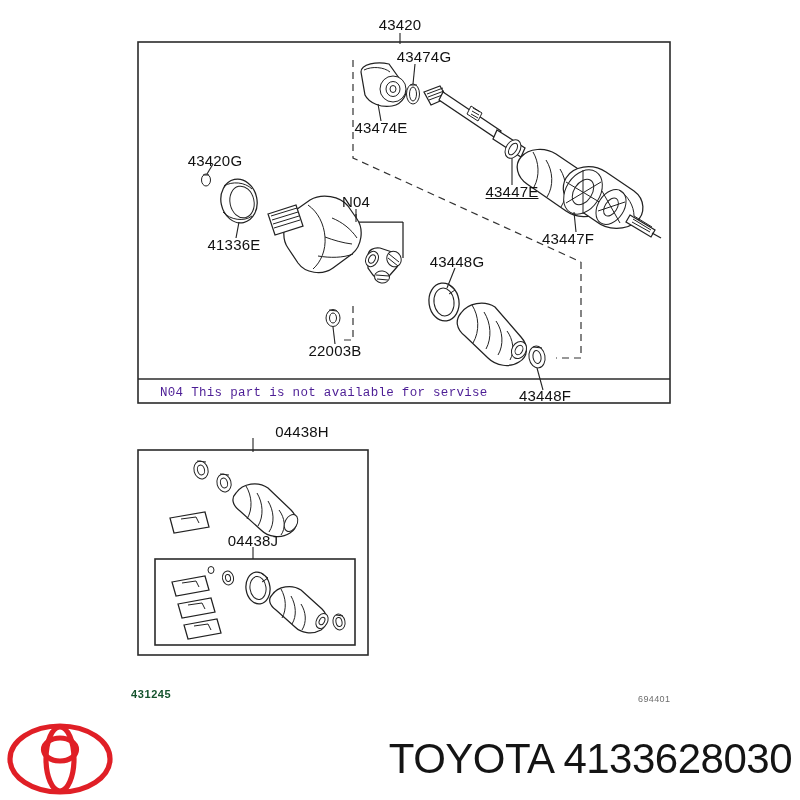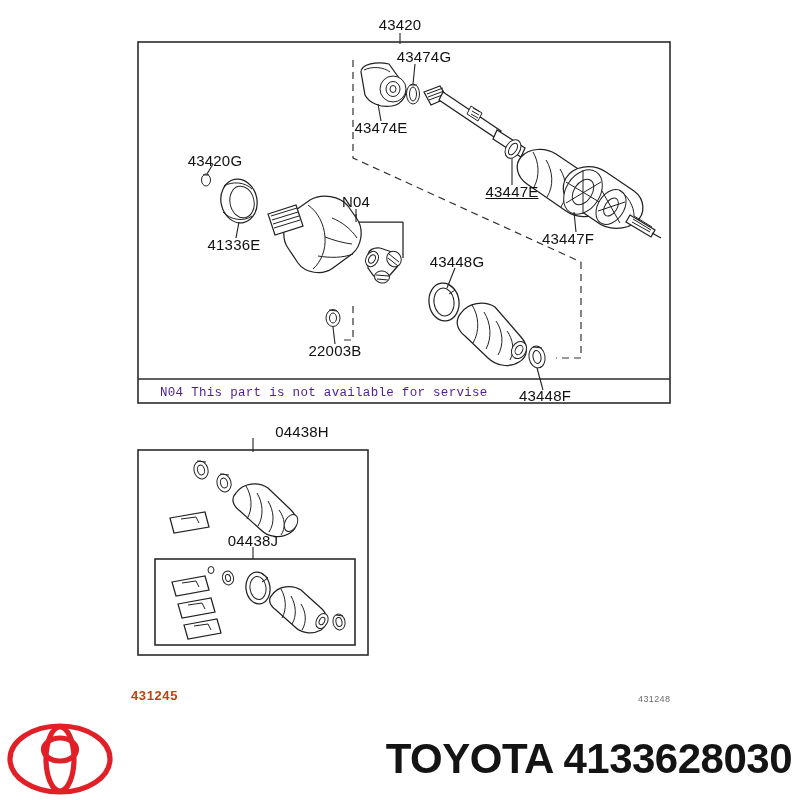--- a/index.html
+++ b/index.html
@@ -44,23 +44,23 @@
     position: absolute;
     font-family: "Liberation Mono", monospace;
     font-size: 12.5px;
     color: #4c1d95;
     white-space: nowrap;
     letter-spacing: 0.3px;
   }
   .refnum-left {
     position: absolute;
     font-family: "Liberation Sans", sans-serif;
-    font-size: 13px;
+    font-size: 11px;
     font-weight: bold;
-    color: #c2410c;
+    color: #14532d;
     letter-spacing: 0.6px;
   }
   .refnum-right {
     position: absolute;
     font-family: "Liberation Sans", sans-serif;
     font-size: 9px;
     color: #6d6d6d;
     letter-spacing: 0.4px;
   }
   #footer-bar {
@@ -76,21 +76,21 @@
     top: 722px;
     width: 108px;
     height: 74px;
   }
   #footer-text {
     position: absolute;
     right: 8px;
     top: 735px;
     font-family: "Liberation Sans", sans-serif;
     font-size: 42px;
-    font-weight: bold;
+    font-weight: normal;
     color: #141414;
     letter-spacing: -0.5px;
     white-space: nowrap;
   }
 </style>
 </head>
 <body>
 
 <div id="sheet">
 
@@ -338,21 +338,21 @@
   <div class="lbl" style="left:568px; top:231px;">43447F</div>
   <div class="lbl" style="left:457px; top:254px;">43448G</div>
   <div class="lbl" style="left:545px; top:388px;">43448F</div>
 
   <div class="note" style="left:160px; top:386px;">N04 This part is not available for servise</div>
 
   <div class="lbl" style="left:266px; top:424px;margin-left:36px;">04438H</div>
   <div class="lbl" style="left:253px; top:533px;">04438J</div>
 
   <div class="refnum-left" style="left:131px; top:688px;">431245</div>
-  <div class="refnum-right" style="left:638px; top:694px;">431248</div>
+  <div class="refnum-right" style="left:638px; top:694px;">694401</div>
 
   <div id="footer-bar"></div>
 
   <svg id="toyota-logo" viewBox="0 0 108 74">
     <g fill="none" stroke="#e01f26" stroke-width="5.2">
       <ellipse cx="54" cy="37" rx="50" ry="33"></ellipse>
       <ellipse cx="54" cy="27.5" rx="16.5" ry="11.5"></ellipse>
       <ellipse cx="54" cy="37" rx="14" ry="32"></ellipse>
     </g>
   </svg>

